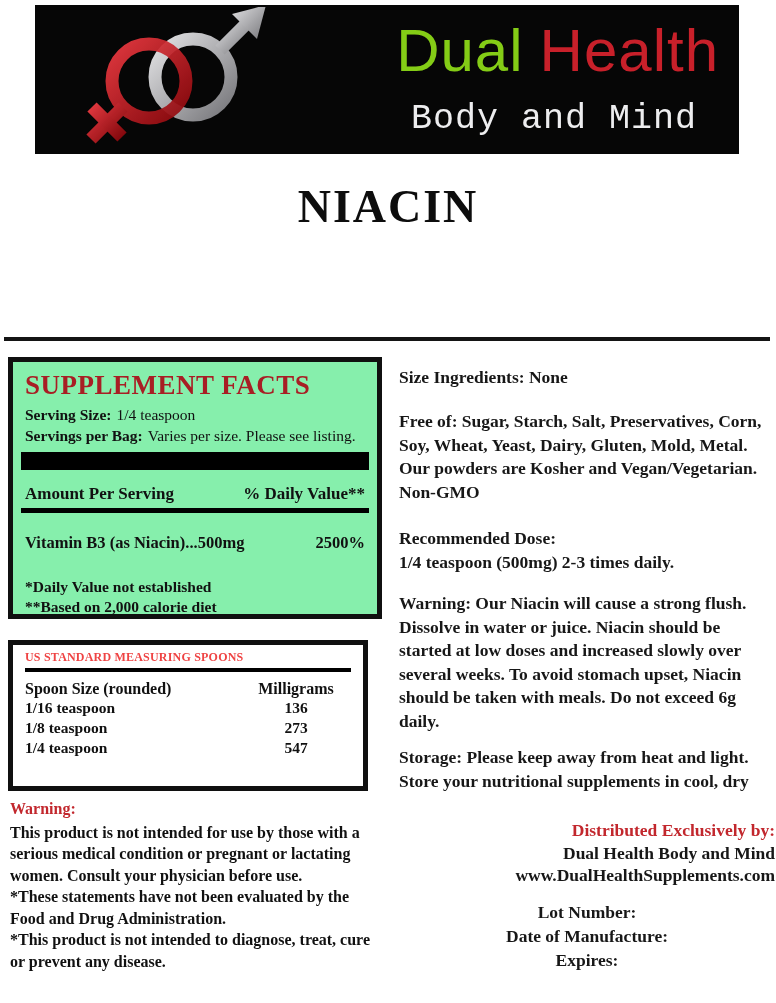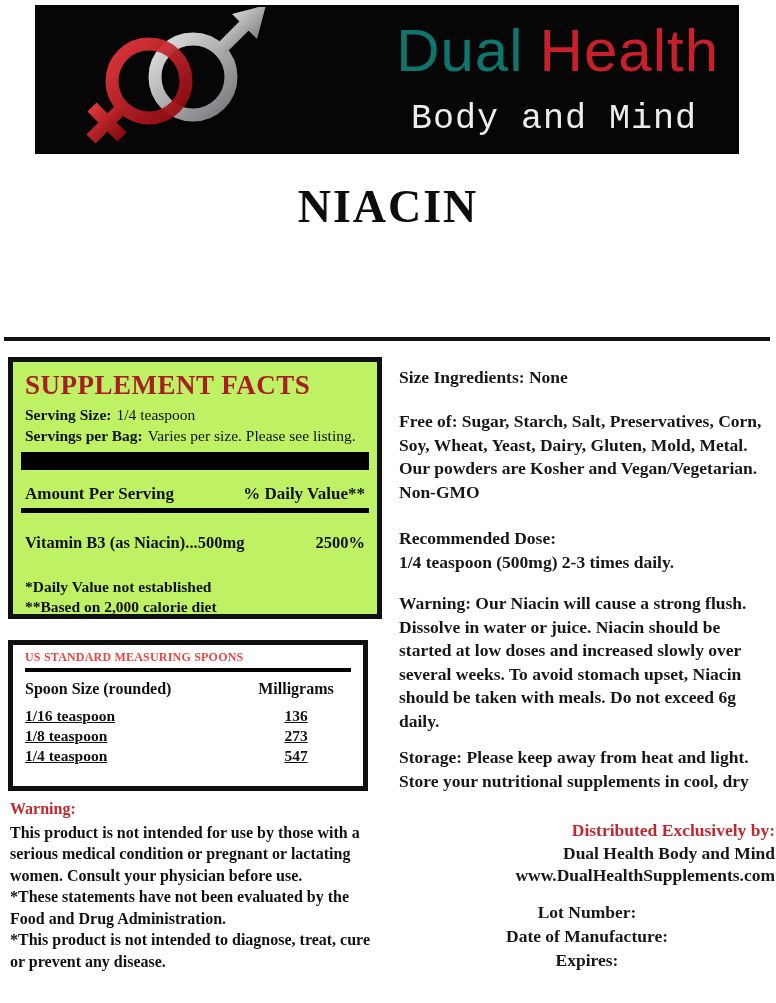--- a/index.html
+++ b/index.html
@@ -4,51 +4,51 @@
 <style>
   html,body{margin:0;padding:0;background:#ffffff;}
   .page{position:relative;width:776px;height:1003px;background:#fff;overflow:hidden;
         font-family:"Liberation Serif","DejaVu Serif",serif;color:#111;}
 
   
   .banner{position:absolute;left:35px;top:5px;width:704px;height:149px;background:#060606;overflow:hidden;}
   .logo-wrap{position:absolute;left:28px;top:2px;width:245px;height:147px;}
   .brand-line{position:absolute;right:20px;top:16px;font-family:"Liberation Sans","DejaVu Sans",sans-serif;
               font-size:60px;line-height:1;letter-spacing:1px;white-space:nowrap;}
-  .brand-part1{color:#0f766e;}
+  .brand-part1{color:#84cc16;}
   .brand-part2{color:#c8202a;margin-left:16px;}
   .brand-tagline{position:absolute;right:42px;top:94px;font-family:Liberation Mono, monospace;
                  font-size:35px;color:#ededef;letter-spacing:1px;}
 
   
   .product-title{position:absolute;left:0;top:180px;width:100%;text-align:center;
                  font-size:46px;font-weight:bold;letter-spacing:2px;color:#0d0d0d;}
 
   .divider{position:absolute;left:4px;top:337px;width:766px;height:4px;background:#141414;}
 
   
   .sf-box{position:absolute;left:8px;top:357px;width:340px;height:236px;border:5px solid #101010;
-          padding:6px 12px 10px 12px;background:#bef264;}
+          padding:6px 12px 10px 12px;background:#86efac;}
   .sf-title{color:#a81e24;font-size:27px;font-weight:bold;letter-spacing:0.5px;margin:2px 0 3px 0;}
   .sf-line{font-size:15.5px;line-height:21px;}
   .sf-label{font-weight:bold;margin-right:5px;}
   .sf-bar{height:18px;background:#000;margin-top:6px;margin-left:-4px;margin-right:-4px;}
   .sf-head-row{display:flex;justify-content:space-between;font-weight:bold;font-size:17px;margin-top:14px;align-items:flex-end;}
   .sf-rule{height:5px;background:#000;margin-top:4px;margin-left:-4px;margin-right:-4px;}
   .sf-nutrient-row{display:flex;justify-content:space-between;font-size:16.5px;font-weight:bold;margin-top:20px;}
   .sf-footnotes{margin-top:24px;font-size:15.5px;font-weight:bold;line-height:20px;}
 
   
   .ms-box{position:absolute;left:8px;top:640px;width:326px;height:128px;border:5px solid #101010;
           padding:5px 12px 8px 12px;background:#fff;}
   .ms-title{color:#ef4444;font-size:12px;font-weight:bold;letter-spacing:0.2px;}
   .ms-rule{height:4px;background:#000;margin-top:3px;}
   .ms-head-row{display:flex;justify-content:space-between;font-weight:bold;font-size:16px;margin-top:8px;}
   .ms-col2{width:110px;text-align:center;}
-  .ms-rows{margin-top:8px;text-decoration:underline;}
+  .ms-rows{margin-top:0;}
   .ms-row{display:flex;justify-content:space-between;font-size:15.5px;font-weight:bold;line-height:20px;}
   .ms-row .ms-col2{font-weight:bold;}
 
   
   .left-warn{position:absolute;left:10px;top:798px;width:372px;font-size:16px;font-weight:bold;line-height:21.5px;}
   .red-heading{color:#c2272d;font-weight:bold;}
   .lw-head{font-size:16px;margin-bottom:2px;}
   .lw-keepout{margin-top:13px;font-size:16px;}
   .lw-fda{margin-top:0;}
 

